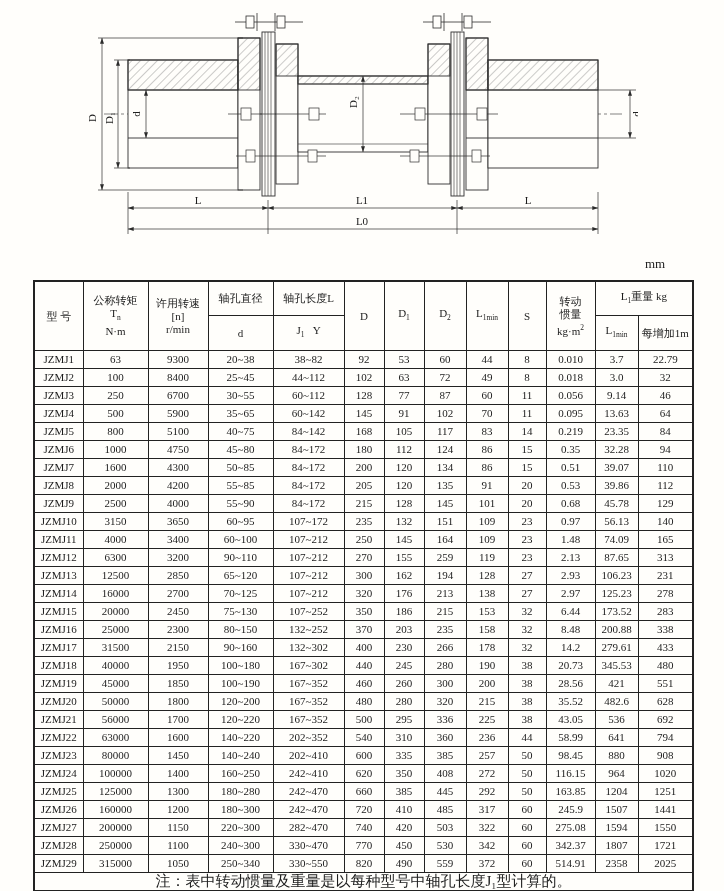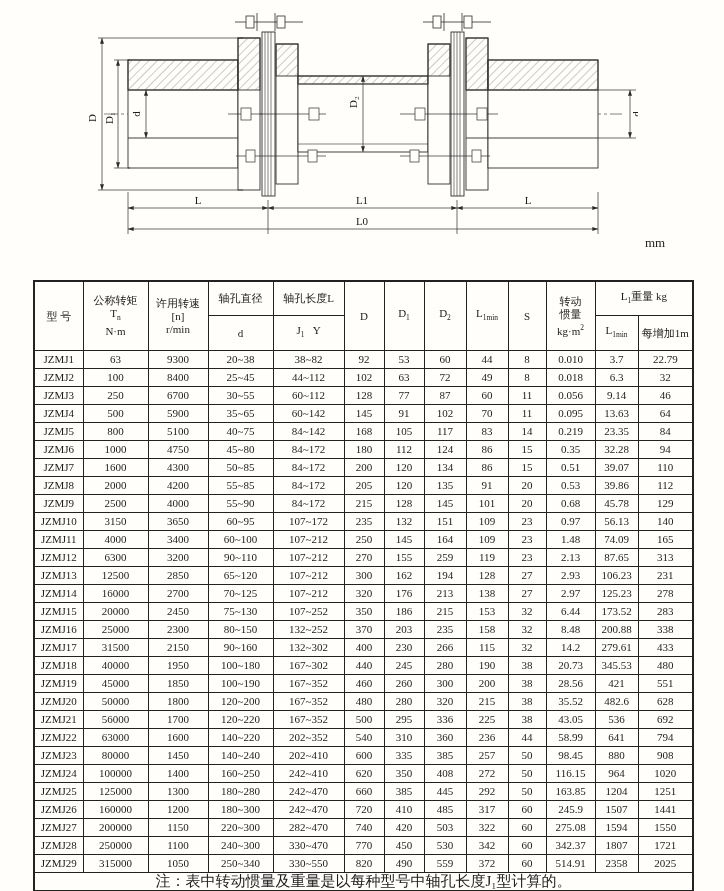--- a/index.html
+++ b/index.html
@@ -10,21 +10,21 @@
     color:#1c1c1c;
   }
   .sheet{position:relative;width:724px;height:891px;overflow:hidden;}
 
   
   .drawing{position:absolute;left:88px;top:2px;}
 
   
   .title-row{position:absolute;top:249px;left:100px;width:620px;text-align:center;}
   .doc-title{font-size:15.5px;font-weight:bold;letter-spacing:1px;}
-  .unit-label{position:absolute;top:235px;left:645px;font-size:13px;}
+  .unit-label{position:absolute;top:256px;left:645px;font-size:13px;}
 
   
   table.spec{
     position:absolute;top:280px;left:33px;
     width:659px;border-collapse:collapse;table-layout:fixed;
     font-size:11px;line-height:13px;
   }
   table.spec,table.spec th,table.spec td{border:1px solid #222;}
   table.spec{border:2px solid #222;}
   table.spec th{font-weight:normal;padding:4px 0;text-align:center;vertical-align:middle;}
@@ -257,21 +257,21 @@
           <td>100</td>
           <td>8400</td>
           <td>25~45</td>
           <td>44~112</td>
           <td>102</td>
           <td>63</td>
           <td>72</td>
           <td>49</td>
           <td>8</td>
           <td>0.018</td>
-          <td>6.3</td>
+          <td>3.0</td>
           <td>32</td>
         </tr>
         <tr>
           <td>JZMJ3</td>
           <td>250</td>
           <td>6700</td>
           <td>30~55</td>
           <td>60~112</td>
           <td>128</td>
           <td>77</td>
@@ -479,21 +479,21 @@
         </tr>
         <tr>
           <td>JZMJ17</td>
           <td>31500</td>
           <td>2150</td>
           <td>90~160</td>
           <td>132~302</td>
           <td>400</td>
           <td>230</td>
           <td>266</td>
-          <td>115</td>
+          <td>178</td>
           <td>32</td>
           <td>14.2</td>
           <td>279.61</td>
           <td>433</td>
         </tr>
         <tr>
           <td>JZMJ18</td>
           <td>40000</td>
           <td>1950</td>
           <td>100~180</td>

